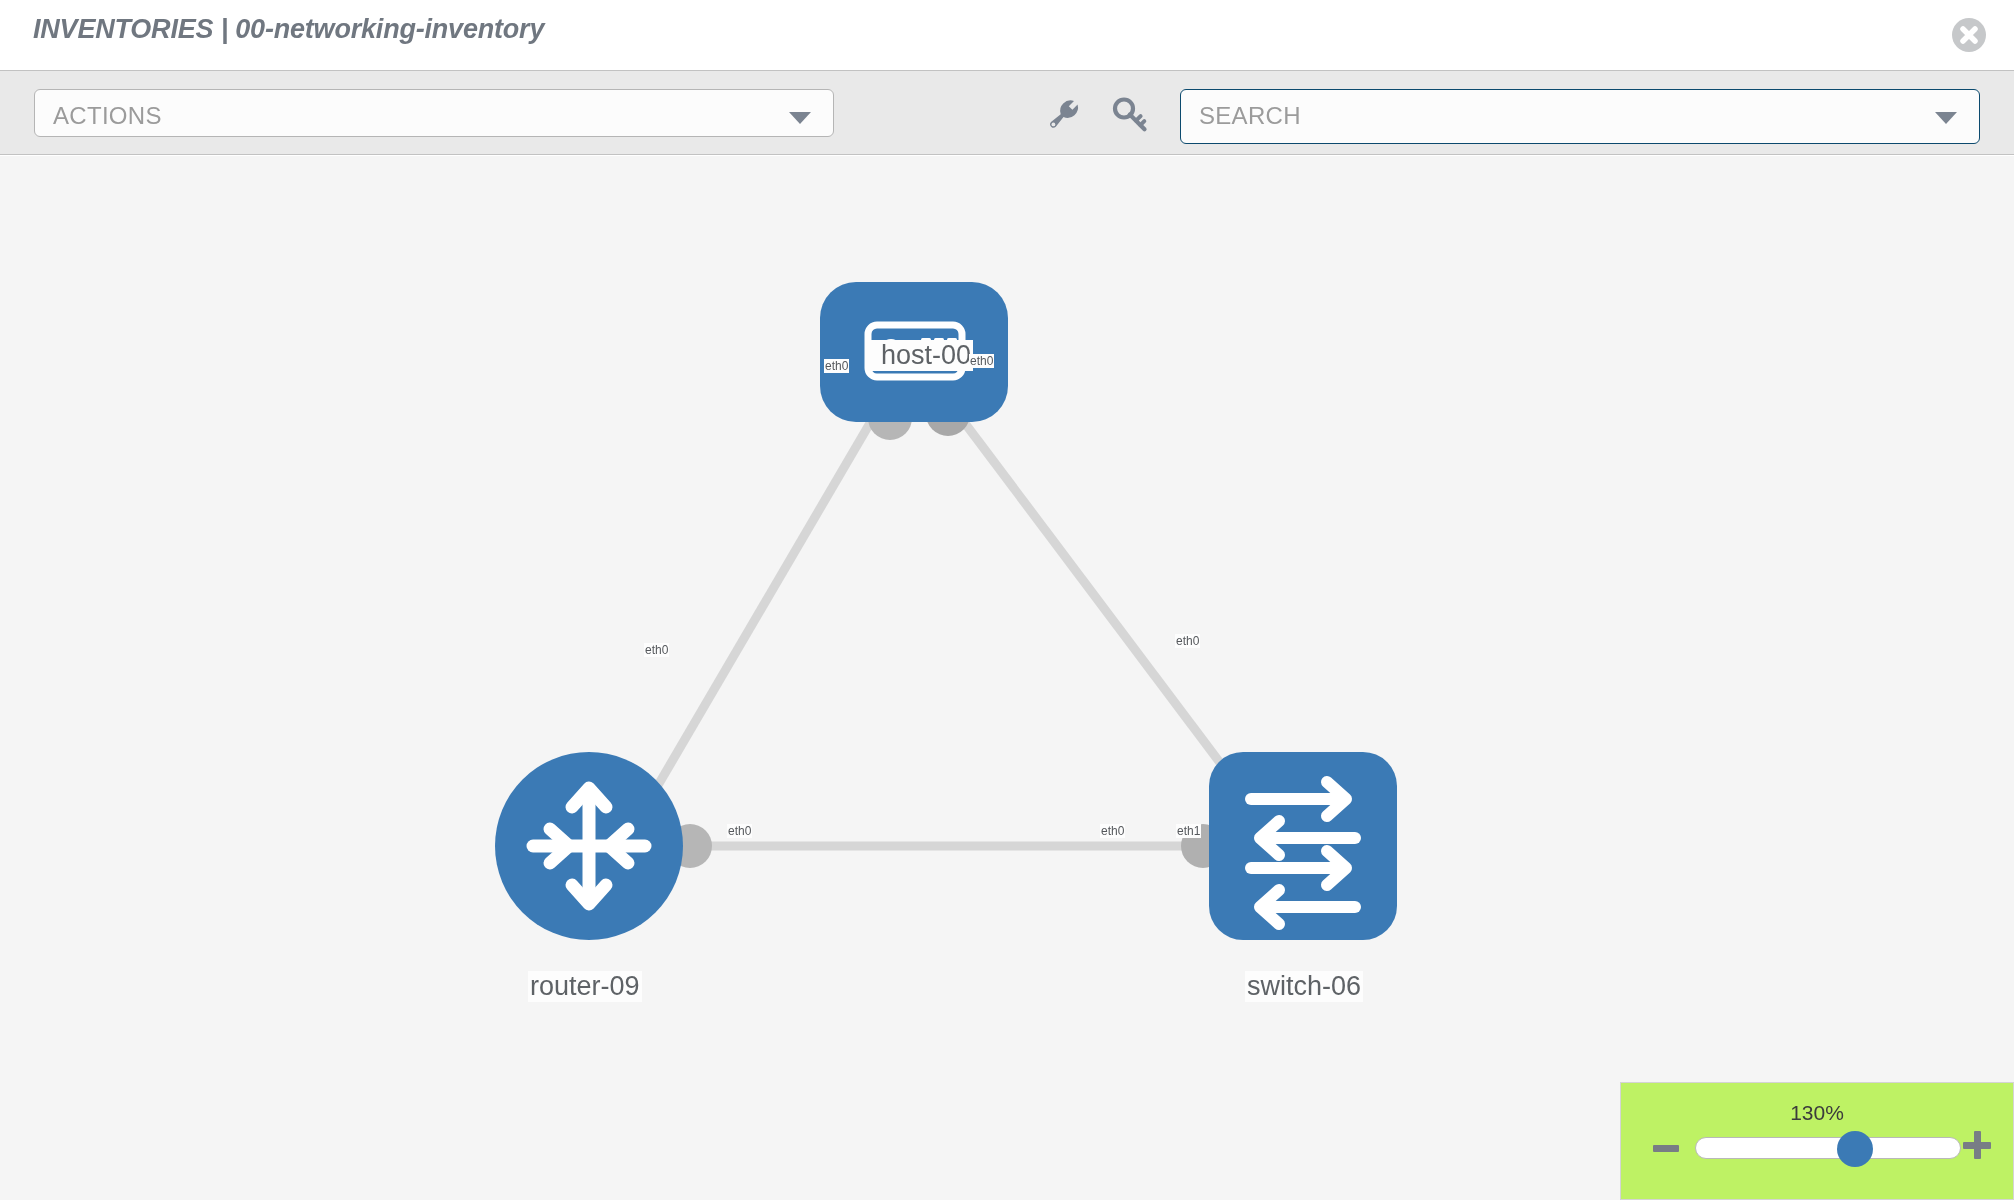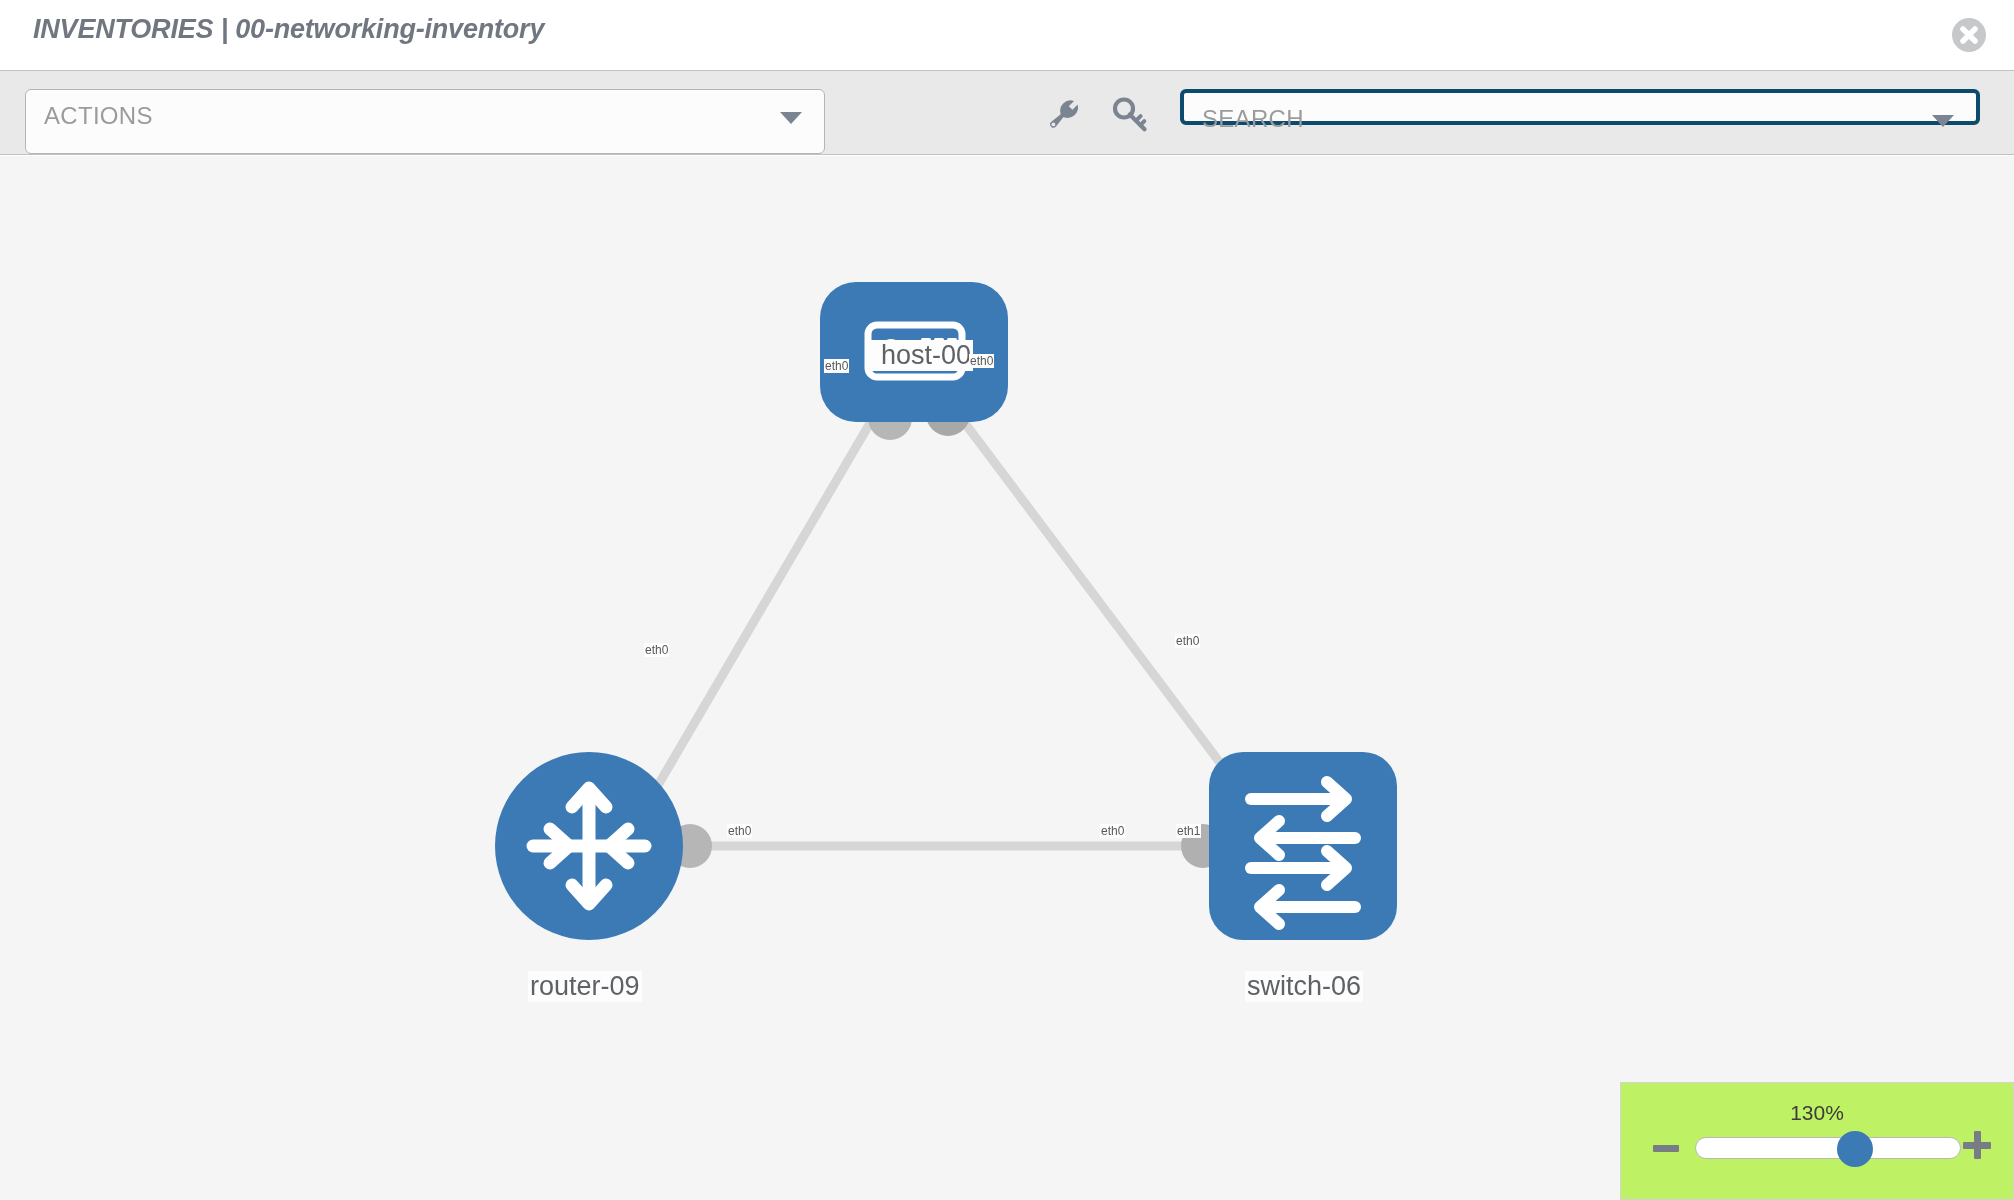--- a/index.html
+++ b/index.html
@@ -30,22 +30,22 @@
   .close-btn svg { display: block; }
 
   
   .toolbar {
     position: absolute; left: 0; top: 70px; width: 2014px; height: 85px;
     background: #e9e9e9;
     border-top: 1px solid #c2c2c2;
     border-bottom: 1px solid #c2c2c2;
   }
   .actions-select {
-    position: absolute; left: 25px; top: 18px;
-    width: 800px; height: 65px;
+    position: absolute; left: 34px; top: 18px;
+    width: 800px; height: 48px;
     background: #fcfcfc;
     border: 1px solid #b5b5b5; border-radius: 6px;
     cursor: pointer;
   }
   .actions-label {
     position: absolute; left: 18px; top: 12px;
     font-size: 24px; color: #9b9b9b; letter-spacing: 0.3px;
   }
   .caret {
     position: absolute; right: 22px; top: 22px;
@@ -55,23 +55,23 @@
     border-top: 12px solid #7b8491;
   }
   .tool-icon {
     position: absolute; top: 24px; width: 42px; height: 42px;
     cursor: pointer;
   }
   .tool-icon.wrench { left: 1043px; }
   .tool-icon.key    { left: 1110px; }
   .search-box {
     position: absolute; left: 1180px; top: 18px;
-    width: 800px; height: 36px;
+    width: 800px; height: 55px;
     background: #fcfcfc;
-    border: 4px solid #0c4a6e; border-radius: 6px;
+    border: 1px solid #0c4a6e; border-radius: 6px;
     cursor: text;
   }
   .search-label {
     position: absolute; left: 18px; top: 12px;
     font-size: 24px; color: #9b9b9b; letter-spacing: 0.3px;
   }
 
   
   .canvas {
     position: absolute; left: 0; top: 156px;

